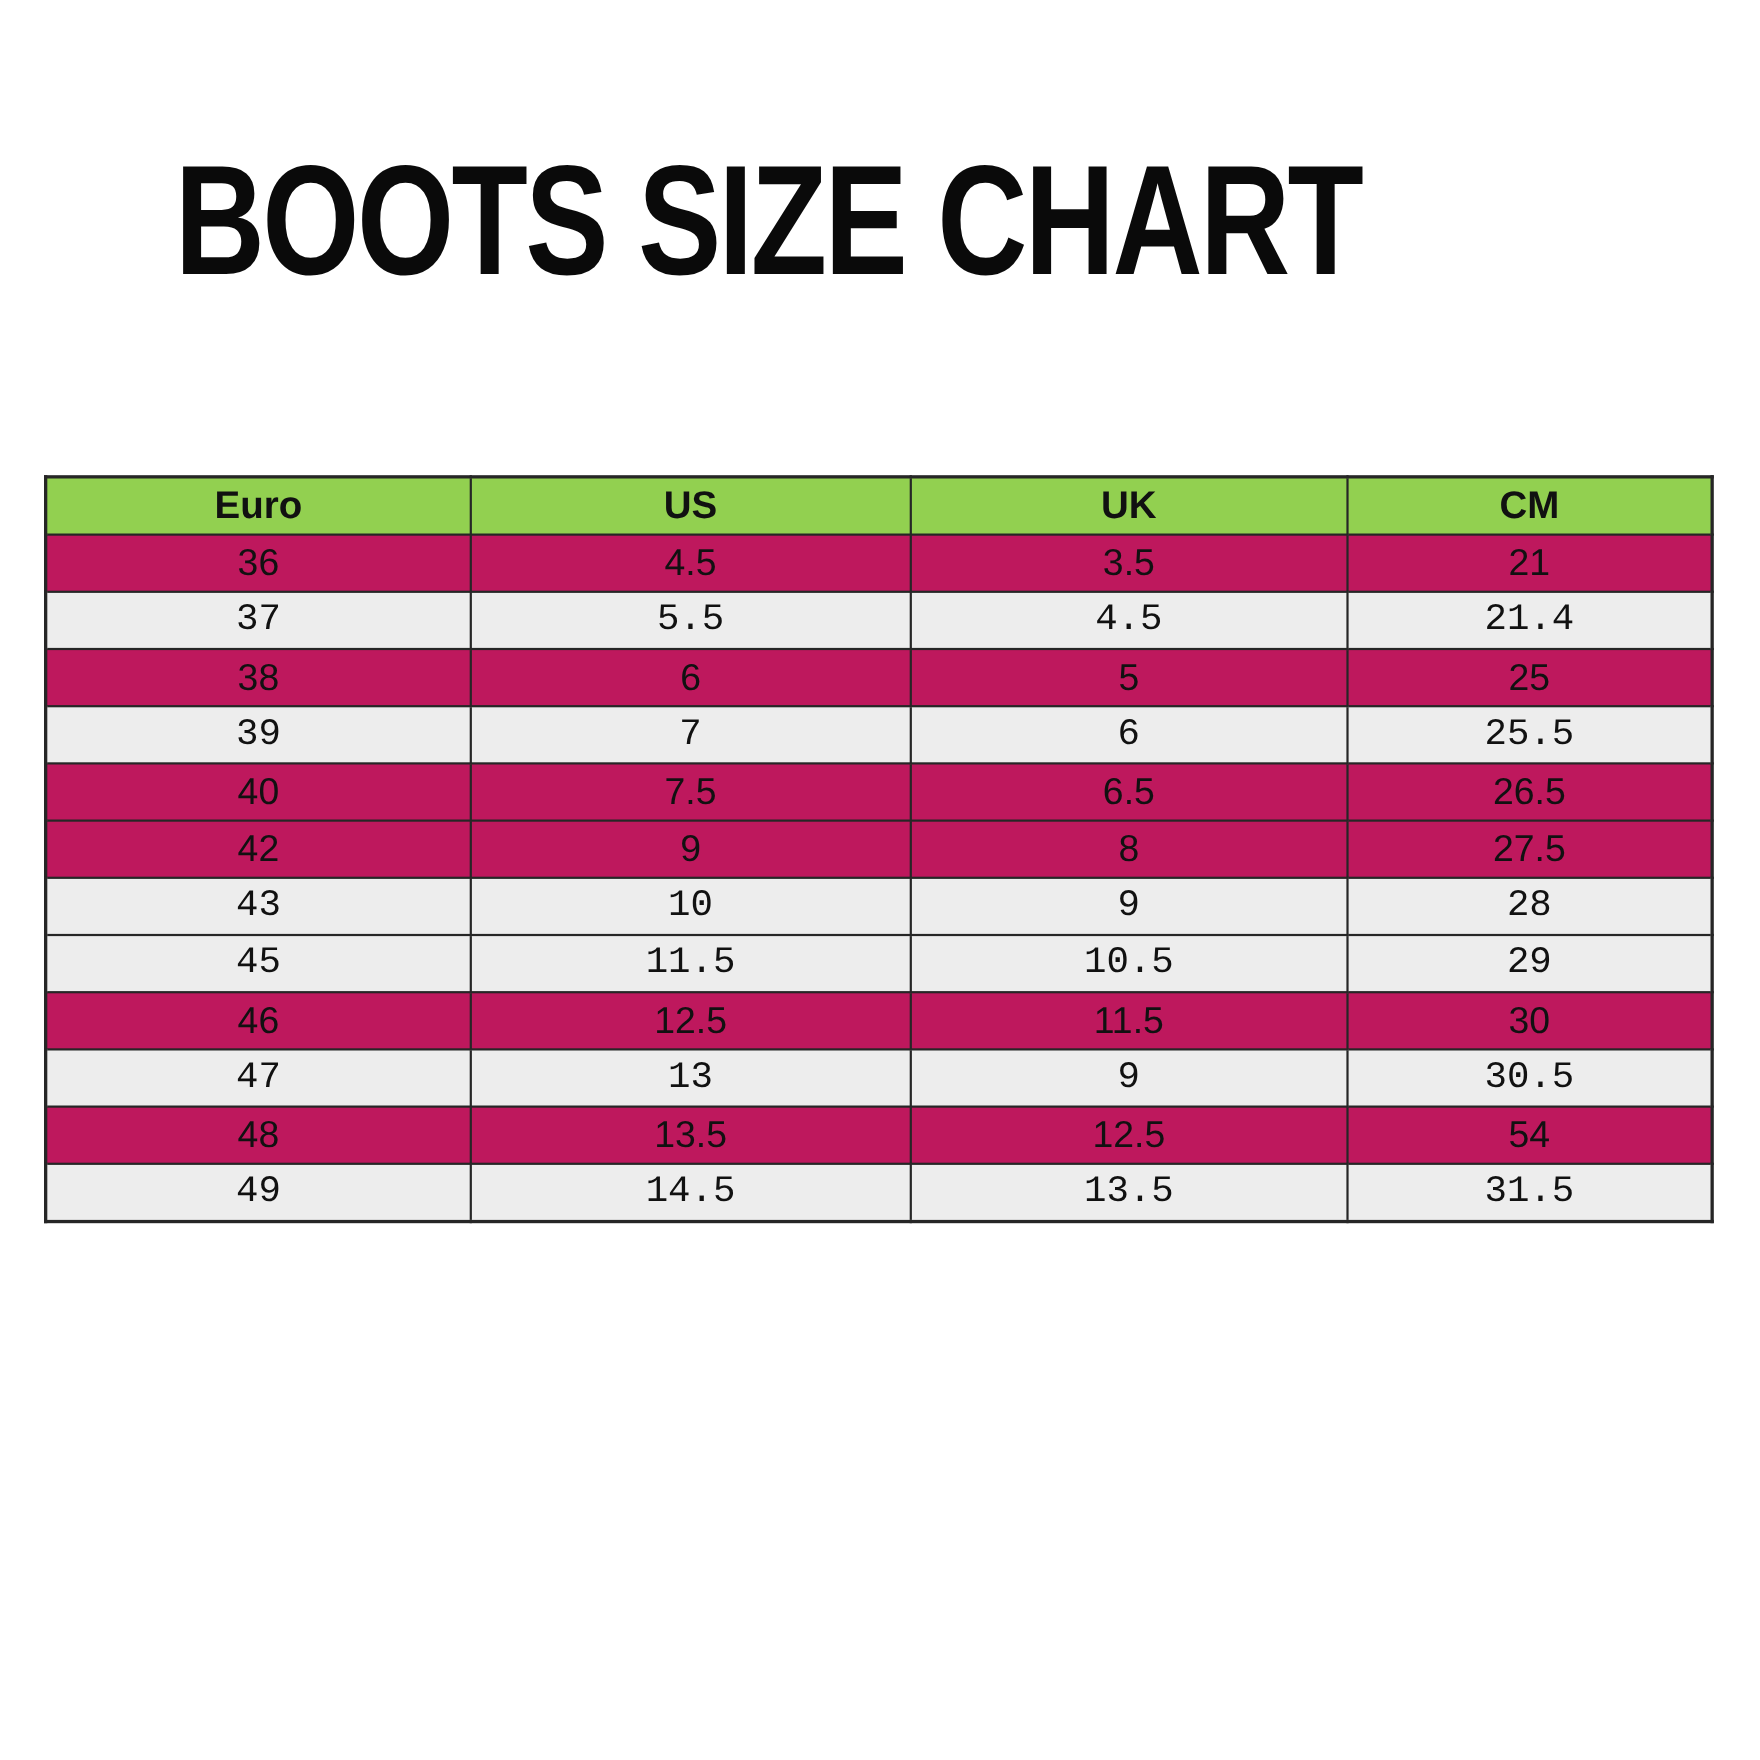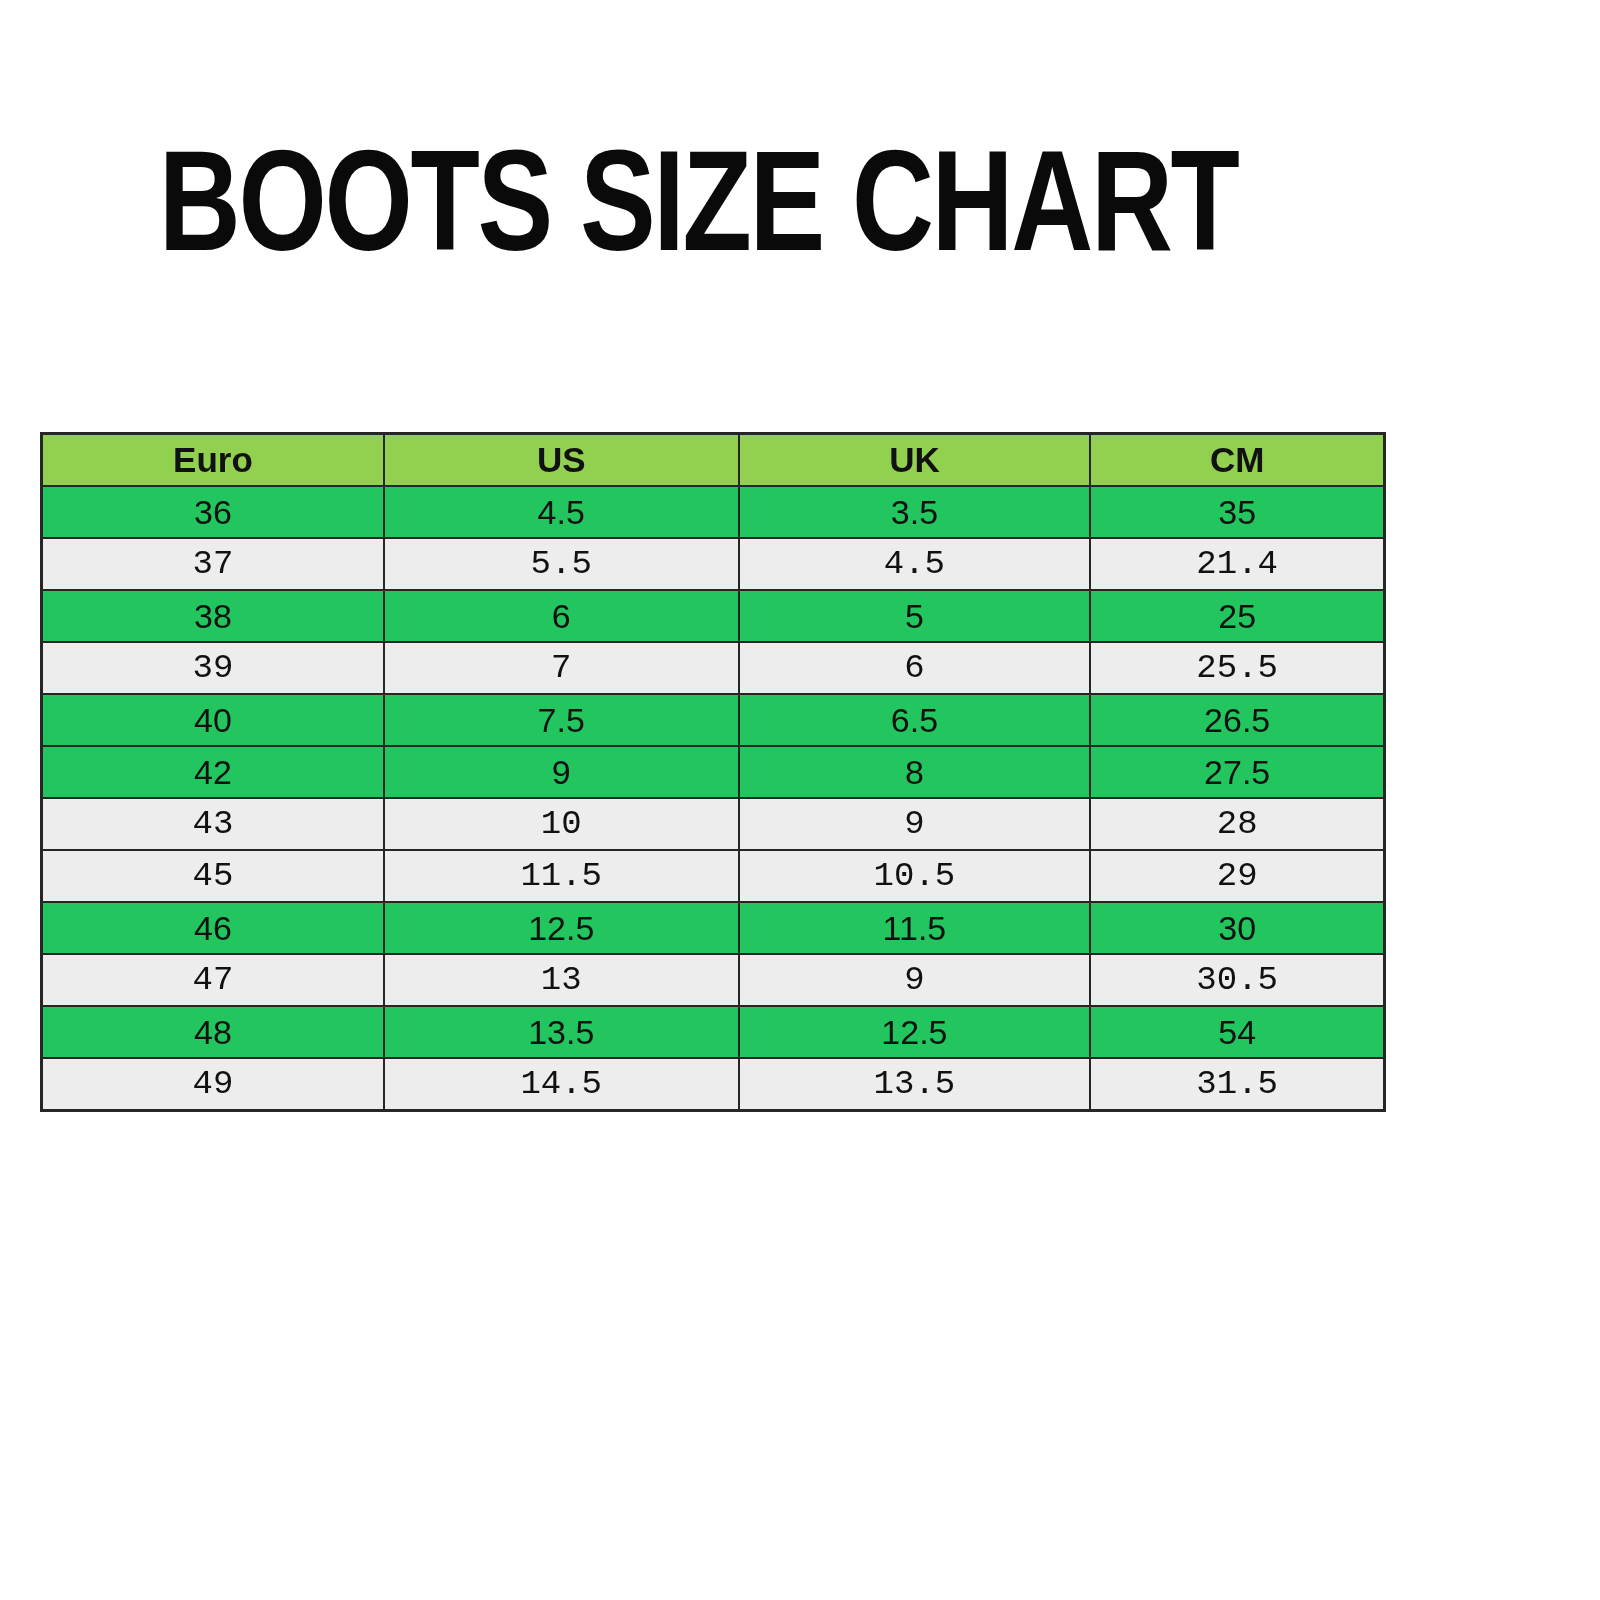--- a/index.html
+++ b/index.html
@@ -27,41 +27,41 @@
     letter-spacing: -3px;
     transform: scaleX(0.80);
     transform-origin: center;
     white-space: nowrap;
     line-height: 1;
   }
   .size-table {
     position: absolute;
     left: 40px;
     top: 432px;
-    width: 1346px;
+    width: 1518px;
     border-collapse: collapse;
     table-layout: fixed;
   }
   .size-table th, .size-table td {
     border: 2px solid #262626;
     text-align: center;
     vertical-align: middle;
     height: 50px;
     padding: 0;
     color: #111111;
   }
   .size-table th {
     background: #92d050;
     font-size: 35px;
     font-weight: bold;
   }
   .size-table td {
     font-size: 34px;
     font-weight: normal;
-    background: #22c55e;
+    background: #be185d;
   }
   .size-table tr.alt td {
     background: #ededed;
     font-family: Liberation Mono, monospace;
   }
   .size-table {
     border: 3px solid #262626;
   }
 </style>
 </head>
@@ -84,21 +84,21 @@
         <th>US</th>
         <th>UK</th>
         <th>CM</th>
       </tr>
   </thead>
   <tbody>
       <tr>
         <td>36</td>
         <td>4.5</td>
         <td>3.5</td>
-        <td>35</td>
+        <td>21</td>
       </tr>
       <tr class="alt">
         <td>37</td>
         <td>5.5</td>
         <td>4.5</td>
         <td>21.4</td>
       </tr>
       <tr>
         <td>38</td>
         <td>6</td>

